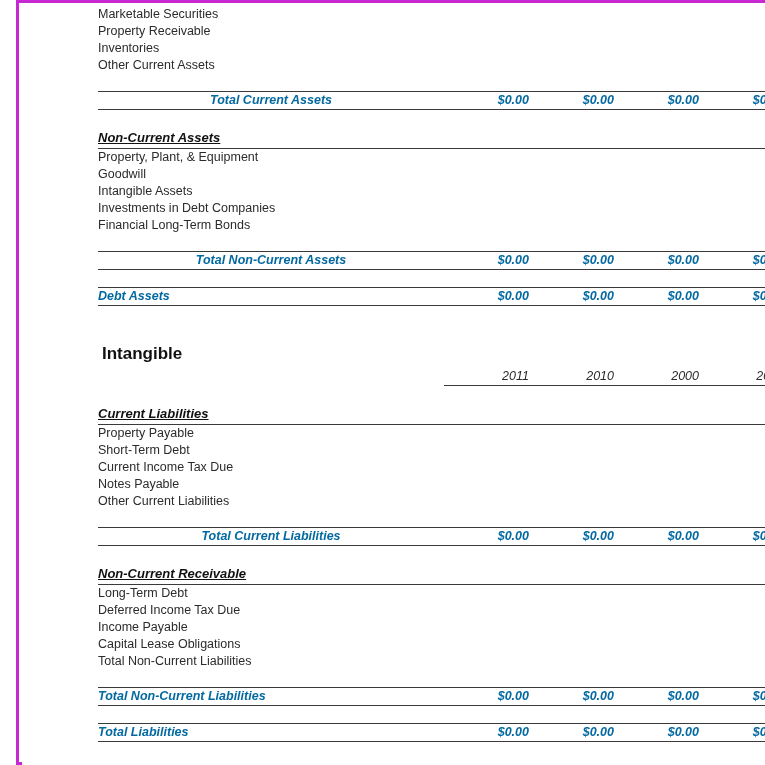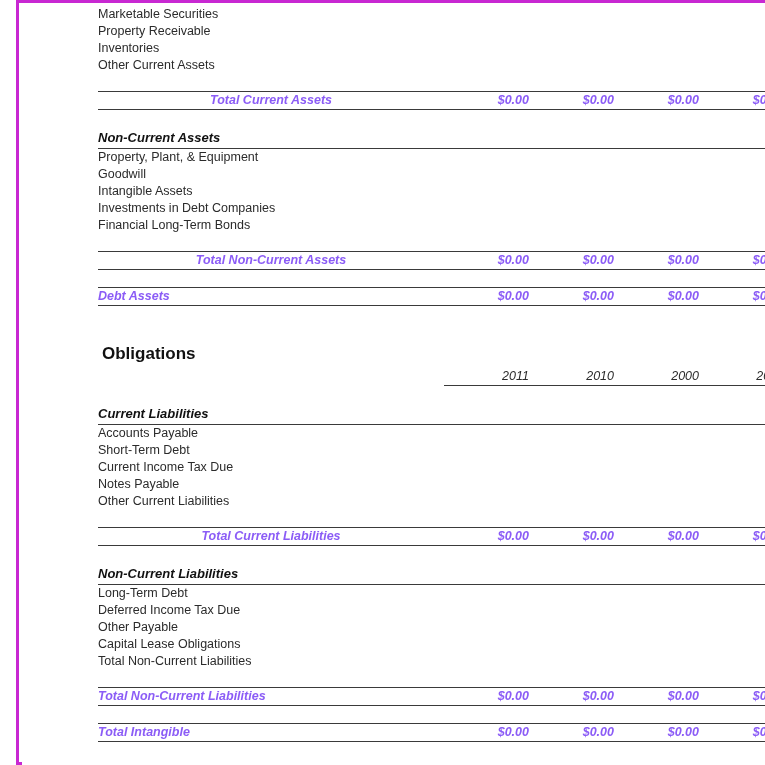--- a/index.html
+++ b/index.html
@@ -74,34 +74,35 @@
     color: #2b2b2b;
     font-style: italic;
   }
   tr.section-head td {
     font-weight: bold;
     font-style: italic;
     font-size: 13px;
     color: #111;
     height: 21px;
     line-height: 21px;
+    text-decoration: underline;
   }
   tr.big-head td {
     font-weight: bold;
     font-size: 17px;
     color: #111;
     height: 28px;
     line-height: 28px;
     padding-left: 4px;
   }
   tr.total td {
     font-weight: bold;
     font-style: italic;
     font-size: 12.5px;
-    color: #8b5cf6;
+    color: #0369a1;
     margin-left: 46px;
   }
   .center-total {
     text-align: center;
     padding-left: 0;
     padding-right: 60px;
   }
   .rule-top td {
     border-top: 1.5px solid #3a3a3a;
   }
@@ -279,21 +280,21 @@
           </tr>
           <tr class="spacer">
             <td></td>
               <td></td>
               <td></td>
               <td></td>
               <td></td>
           </tr>
 
           <tr class="big-head">
-            <td>Obligations</td>
+            <td>Intangible</td>
             <td></td>
               <td></td>
               <td></td>
               <td></td>
           </tr>
 
           <tr class="yr-row underline-years">
             <td class="label"></td>
             <td class="yr">2011</td>
             <td class="yr">2010</td>
@@ -311,21 +312,21 @@
 
           <tr class="section-head rule-bottom">
             <td class="label">Current Liabilities</td>
             <td></td>
               <td></td>
               <td></td>
               <td></td>
           </tr>
 
           <tr>
-            <td class="label">Accounts Payable</td>
+            <td class="label">Property Payable</td>
             <td class="num"></td>
             <td class="num"></td>
             <td class="num"></td>
             <td class="num"></td>
           </tr>
           <tr>
             <td class="label">Short-Term Debt</td>
             <td class="num"></td>
             <td class="num"></td>
             <td class="num"></td>
@@ -371,21 +372,21 @@
 
           <tr class="spacer">
             <td></td>
               <td></td>
               <td></td>
               <td></td>
               <td></td>
           </tr>
 
           <tr class="section-head rule-bottom">
-            <td class="label">Non-Current Liabilities</td>
+            <td class="label">Non-Current Receivable</td>
             <td></td>
               <td></td>
               <td></td>
               <td></td>
           </tr>
 
           <tr>
             <td class="label">Long-Term Debt</td>
             <td class="num"></td>
             <td class="num"></td>
@@ -393,21 +394,21 @@
             <td class="num"></td>
           </tr>
           <tr>
             <td class="label">Deferred Income Tax Due</td>
             <td class="num"></td>
             <td class="num"></td>
             <td class="num"></td>
             <td class="num"></td>
           </tr>
           <tr>
-            <td class="label">Other Payable</td>
+            <td class="label">Income Payable</td>
             <td class="num"></td>
             <td class="num"></td>
             <td class="num"></td>
             <td class="num"></td>
           </tr>
           <tr>
             <td class="label">Capital Lease Obligations</td>
             <td class="num"></td>
             <td class="num"></td>
             <td class="num"></td>
@@ -439,21 +440,21 @@
 
           <tr class="spacer">
             <td></td>
               <td></td>
               <td></td>
               <td></td>
               <td></td>
           </tr>
 
           <tr class="total rule-top rule-bottom">
-            <td class="label">Total Intangible</td>
+            <td class="label">Total Liabilities</td>
             <td class="num">$0.00</td>
             <td class="num">$0.00</td>
             <td class="num">$0.00</td>
             <td class="num">$0.00</td>
           </tr>
 
           <tr class="spacer">
             <td></td>
               <td></td>
               <td></td>

